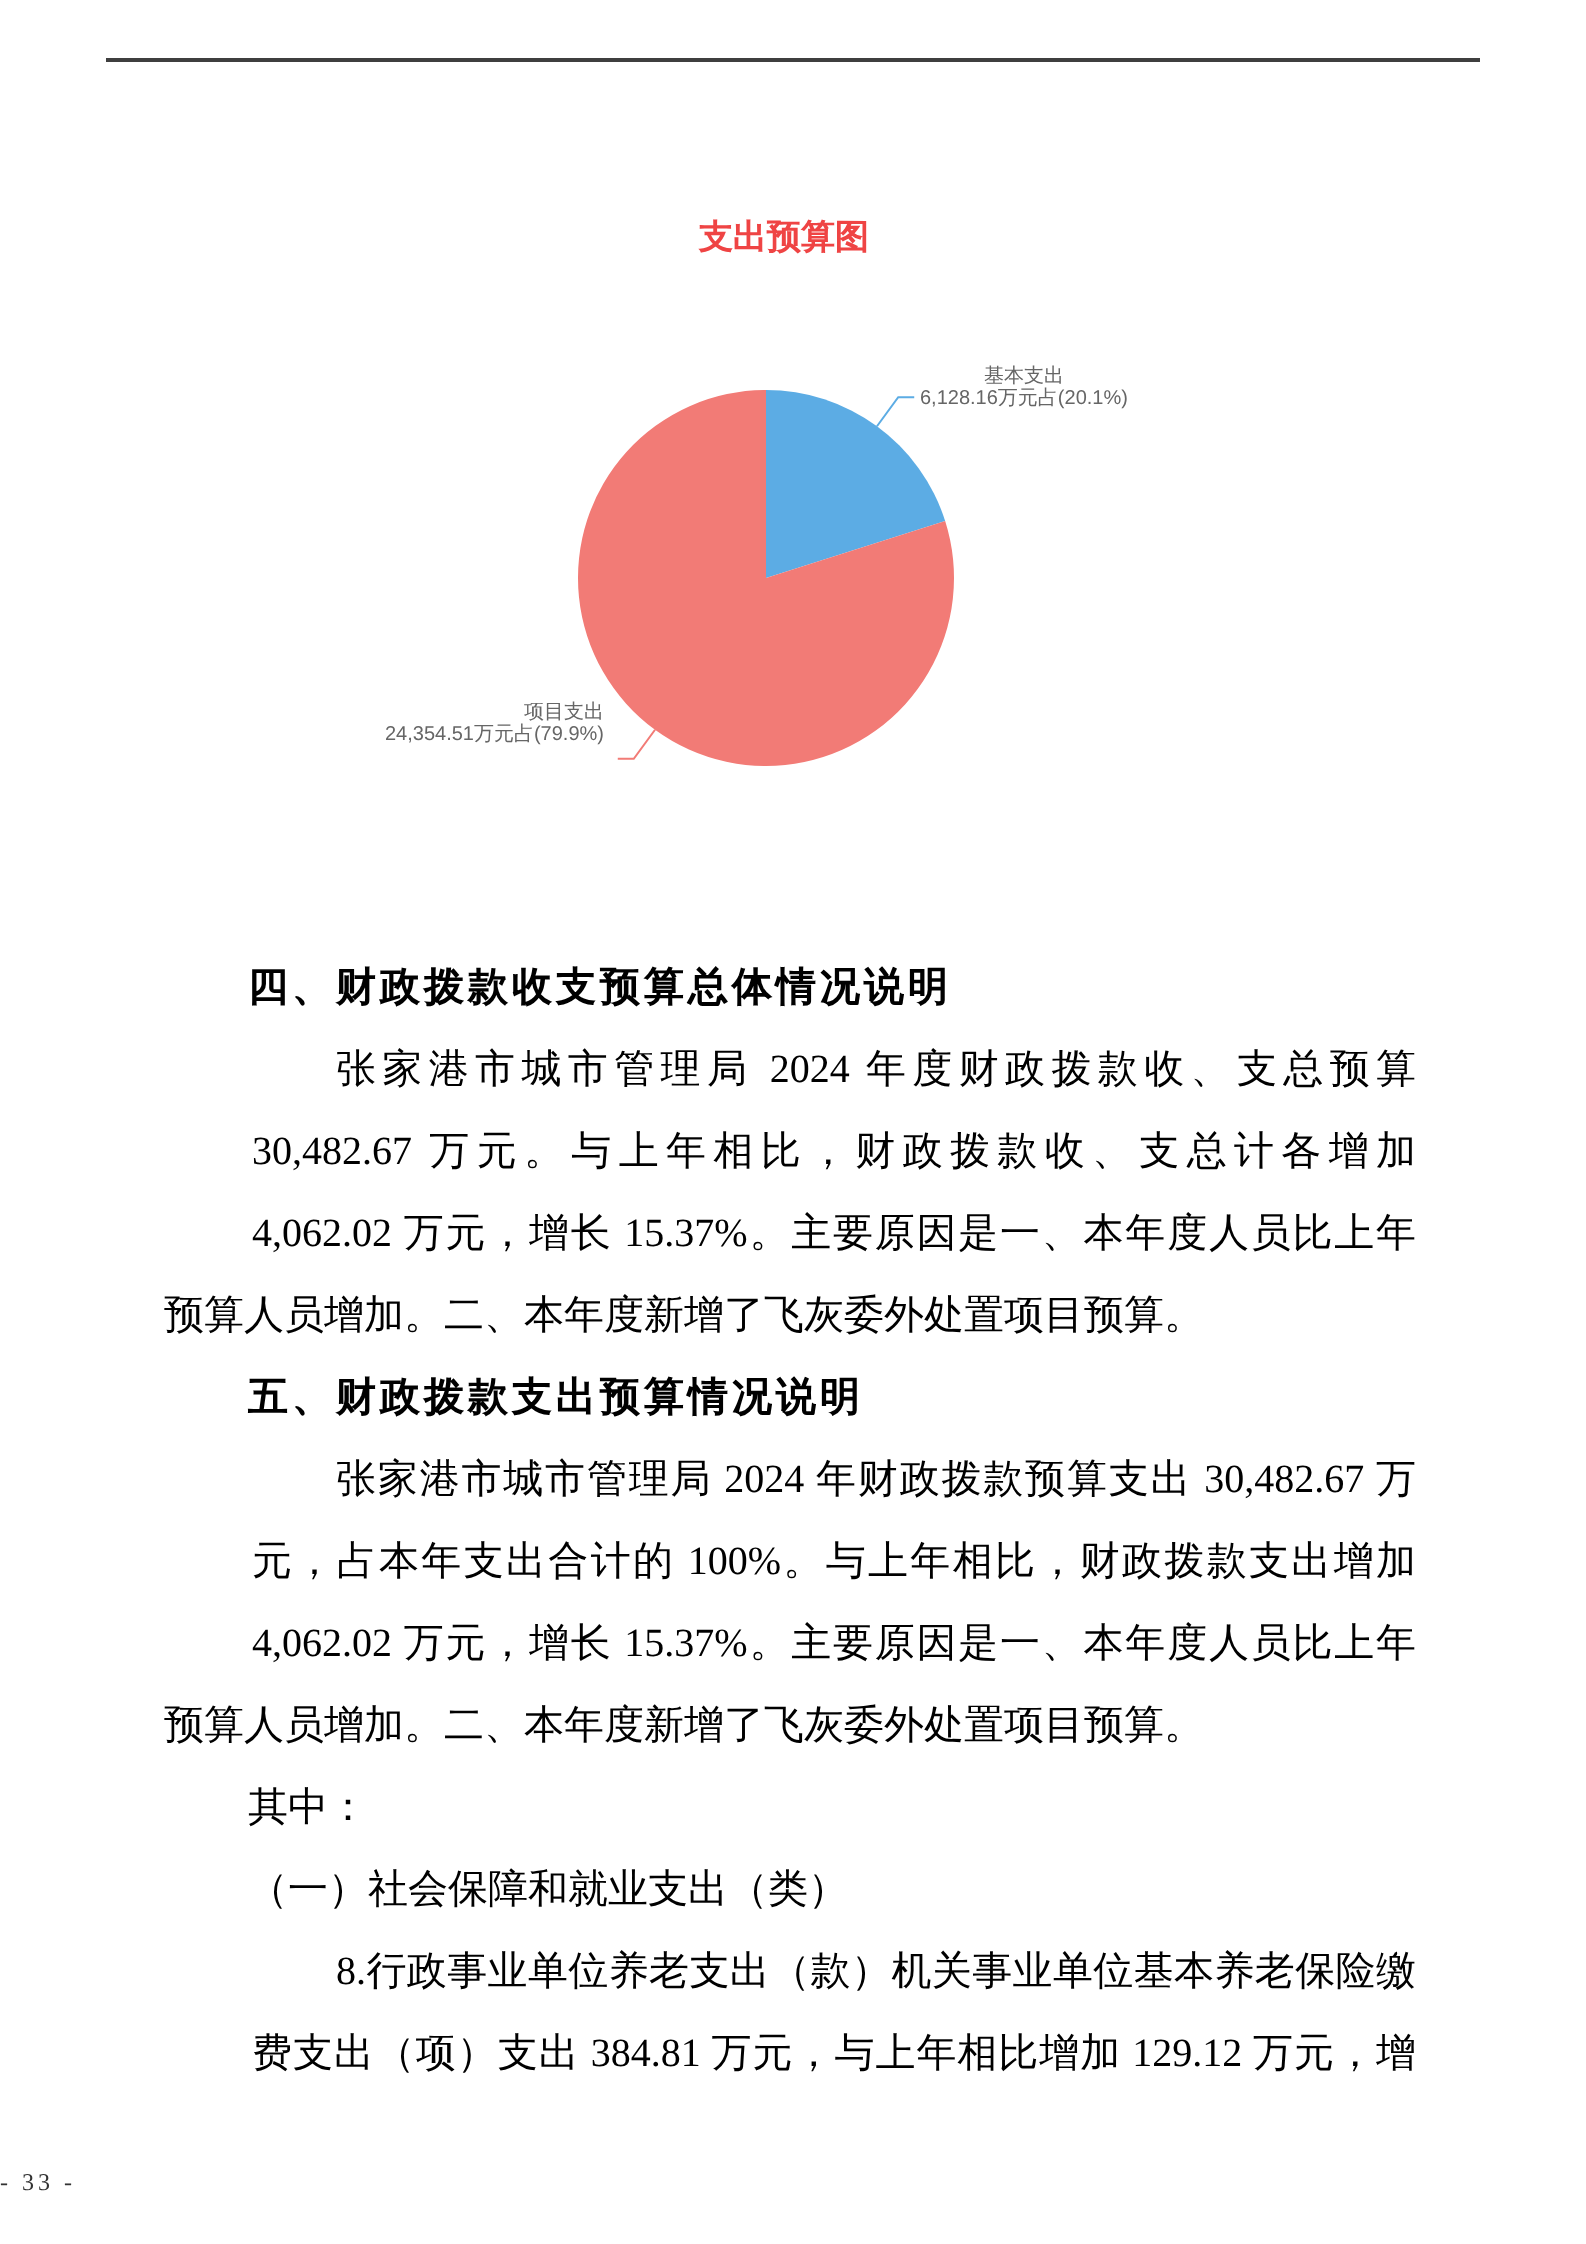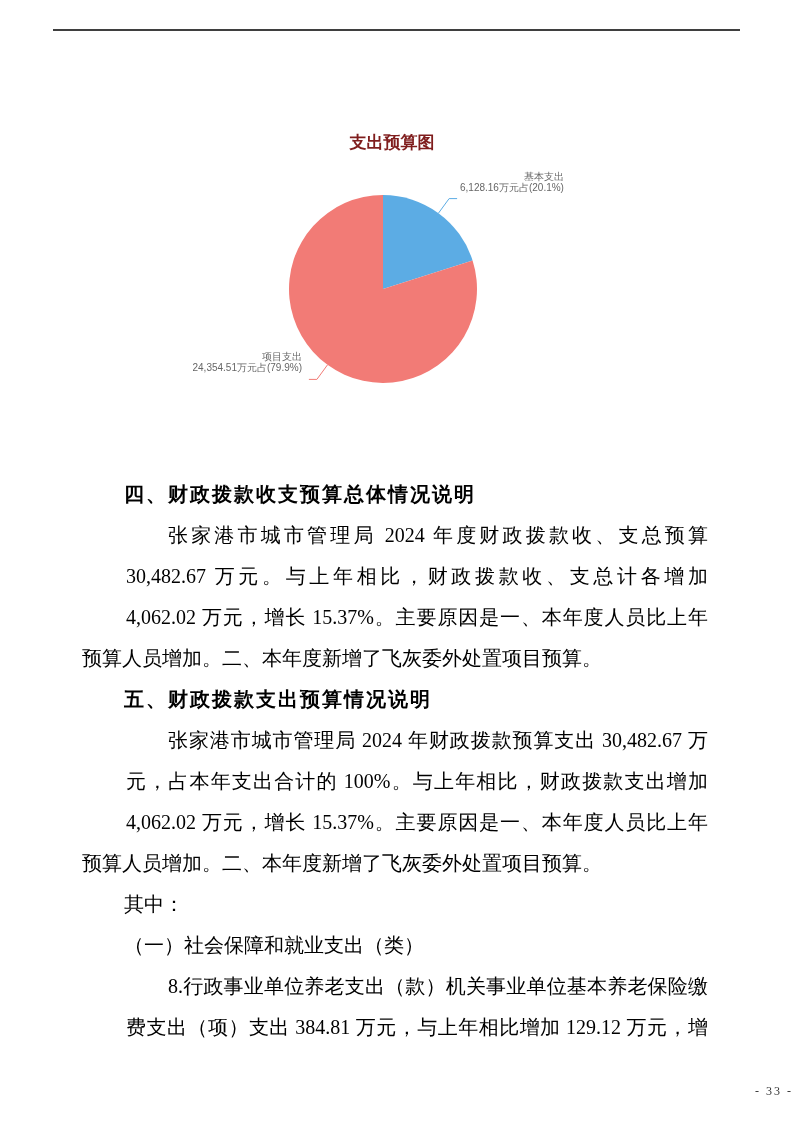--- a/index.html
+++ b/index.html
@@ -21,52 +21,51 @@
   .hdr-rule {
     position: absolute; left: 53px; top: 29px;
     width: 687px; height: 2px; background: #3f3f3f;
   }
 
   
   .chart-title {
     position: absolute; left: 292px; top: 107px; width: 200px;
     text-align: center;
     font-family: "Liberation Sans", sans-serif;
-    font-size: 17px; font-weight: bold; color: #7f1d1d;
+    font-size: 17px; font-weight: bold; color: #ef4444;
     white-space: nowrap;
-    margin-top: 24px;
   }
   #pie-svg {
     position: absolute; left: 0; top: 0;
     width: 793px; height: 460px;
   }
   .pie-label {
     position: absolute;
     font-family: "Liberation Sans", sans-serif;
     font-size: 10px; line-height: 11px; color: #666666;
     white-space: nowrap;
   }
-  .pie-label.basic   { left: 460px; top: 171px; text-align: right; }
+  .pie-label.basic   { left: 460px; top: 183px; text-align: center; }
   .pie-label.project { left: 180px; top: 351px; width: 122px; text-align: right; }
 
   
   .doc {
     position: absolute; left: 82px; top: 474px; width: 626px;
     font-size: 20px; color: #000000;
   }
   .line { height: 41px; line-height: 41px; white-space: nowrap; }
   .line.just { white-space: normal; text-align: justify; text-align-last: justify; margin-left: 44px; }
   .line.ind  { padding-left: 42px; }
   .line.ind.just { padding-left: 0; text-indent: 42px; }
   .line.h    { font-weight: bold; padding-left: 42px; letter-spacing: 2px; }
 
   
   .footer {
     position: absolute; left: 0; top: 1084px; width: 793px;
-    text-align: right; font-size: 12px; color: #333333;
+    text-align: left; font-size: 12px; color: #333333;
     letter-spacing: 2px;
   }
 </style>
 </head>
 <body>
 
 <div id="page">
 
   <div class="hdr-rule"></div>
 

